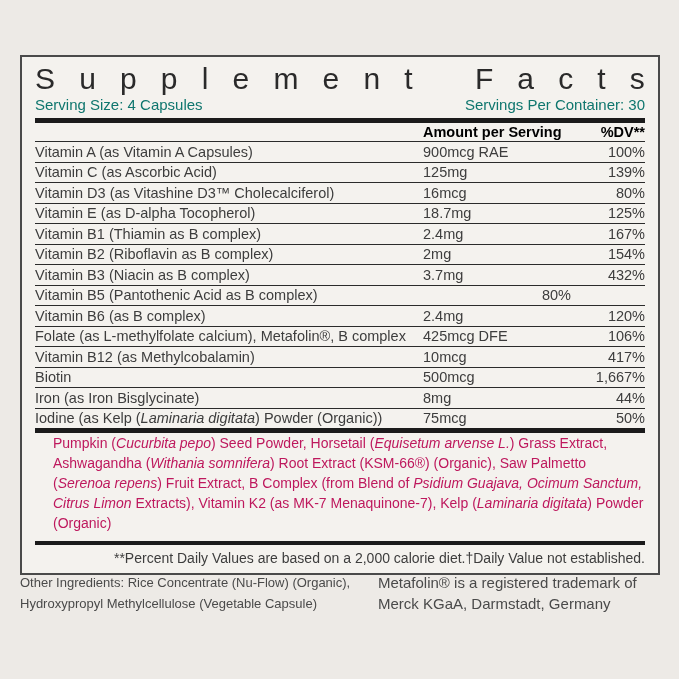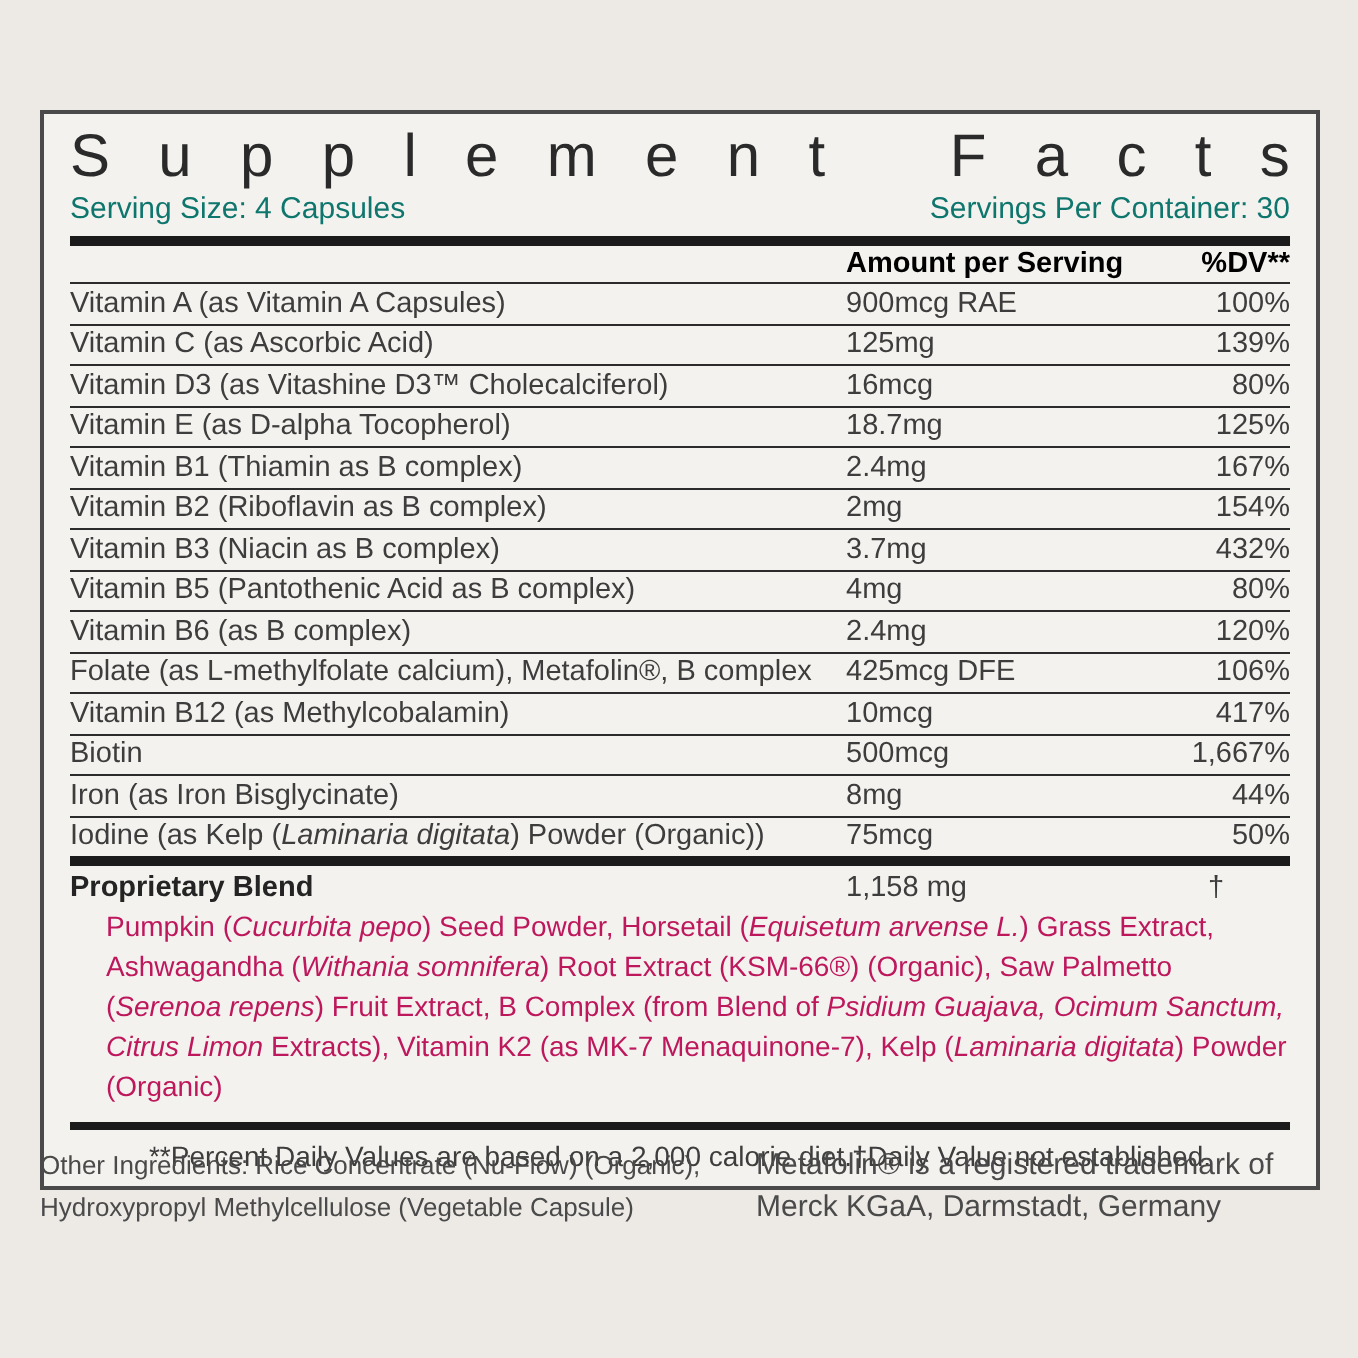--- a/index.html
+++ b/index.html
@@ -72,21 +72,21 @@
   }
   .blend-row .c.name { font-weight: bold; color: #242424; }
   .blend-desc {
     font-size: 14px;
     line-height: 20px;
     padding: 0 0 6px 18px;
     color: #be185d;
   }
   .footnote-row {
     display: flex;
-    justify-content: center;
+    justify-content: flex-end;
     font-size: 14px;
     line-height: 16px;
     padding: 5px 0 7px 0;
   }
 
   .bottom-area {
     position: absolute;
     left: 20px; top: 572px;
     width: 640px;
     display: flex;
@@ -173,21 +173,20 @@
         <div class="c amt">2mg</div>
         <div class="c dv">154%</div>
       </div>
       <div class="grid3 row">
         <div class="c name"><span>Vitamin B3 (Niacin as B complex)</span></div>
         <div class="c amt">3.7mg</div>
         <div class="c dv">432%</div>
       </div>
       <div class="grid3 row">
         <div class="c name"><span>Vitamin B5 (Pantothenic Acid as B complex)</span></div>
-        <div class="c amt">4mg</div>
         <div class="c dv">80%</div>
       </div>
       <div class="grid3 row">
         <div class="c name"><span>Vitamin B6 (as B complex)</span></div>
         <div class="c amt">2.4mg</div>
         <div class="c dv">120%</div>
       </div>
       <div class="grid3 row">
         <div class="c name"><span>Folate (as L-methylfolate calcium), Metafolin®, B complex</span></div>
         <div class="c amt">425mcg DFE</div>
@@ -210,25 +209,20 @@
       </div>
       <div class="grid3 row">
         <div class="c name"><span>Iodine (as Kelp (</span><i>Laminaria digitata</i><span>) Powder (Organic))</span></div>
         <div class="c amt">75mcg</div>
         <div class="c dv">50%</div>
       </div>
     </div>
 
   <div class="bar-mid"></div>
 
-  <div class="grid3 blend-row">
-    <div class="c name">Proprietary Blend</div>
-    <div class="c amt">1,158 mg</div>
-    <div class="c dv center">†</div>
-  </div>
 
   <div class="blend-desc"><span>Pumpkin (</span><i>Cucurbita pepo</i><span>) Seed Powder, Horsetail (</span><i>Equisetum arvense L.</i><span>) Grass Extract, Ashwagandha (</span><i>Withania somnifera</i><span>) Root Extract (KSM-66®) (Organic), Saw Palmetto (</span><i>Serenoa repens</i><span>) Fruit Extract, B Complex (from Blend of </span><i>Psidium Guajava, Ocimum Sanctum, Citrus Limon</i><span> Extracts), Vitamin K2 (as MK-7 Menaquinone-7), Kelp (</span><i>Laminaria digitata</i><span>) Powder (Organic)</span></div>
 
   <div class="bar-thin"></div>
 
   <div class="footnote-row">
     <span>**Percent Daily Values are based on a 2,000 calorie diet.</span>
     <span>†Daily Value not established.</span>
   </div>
 

